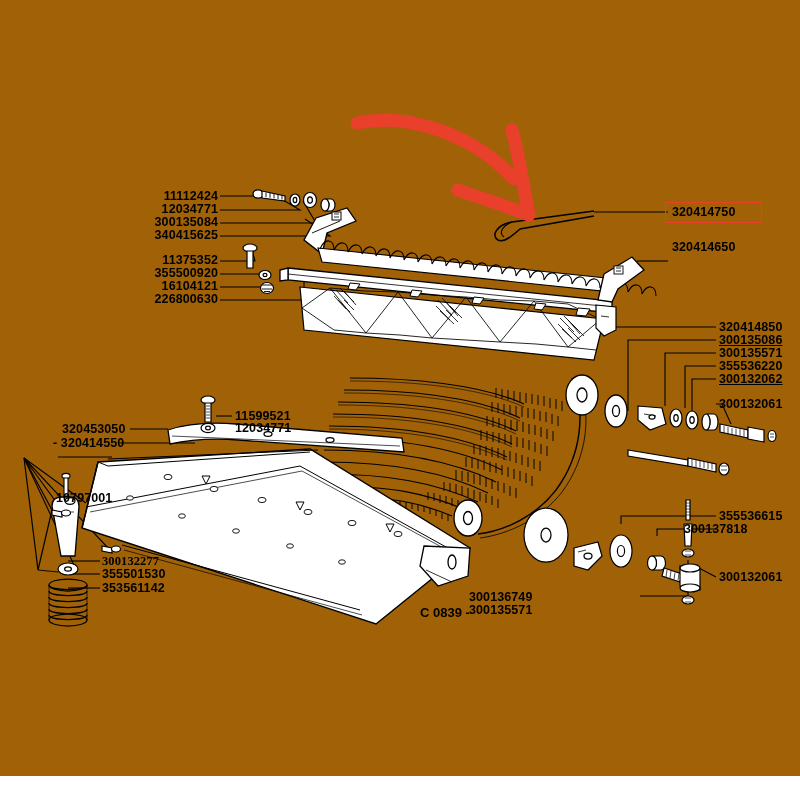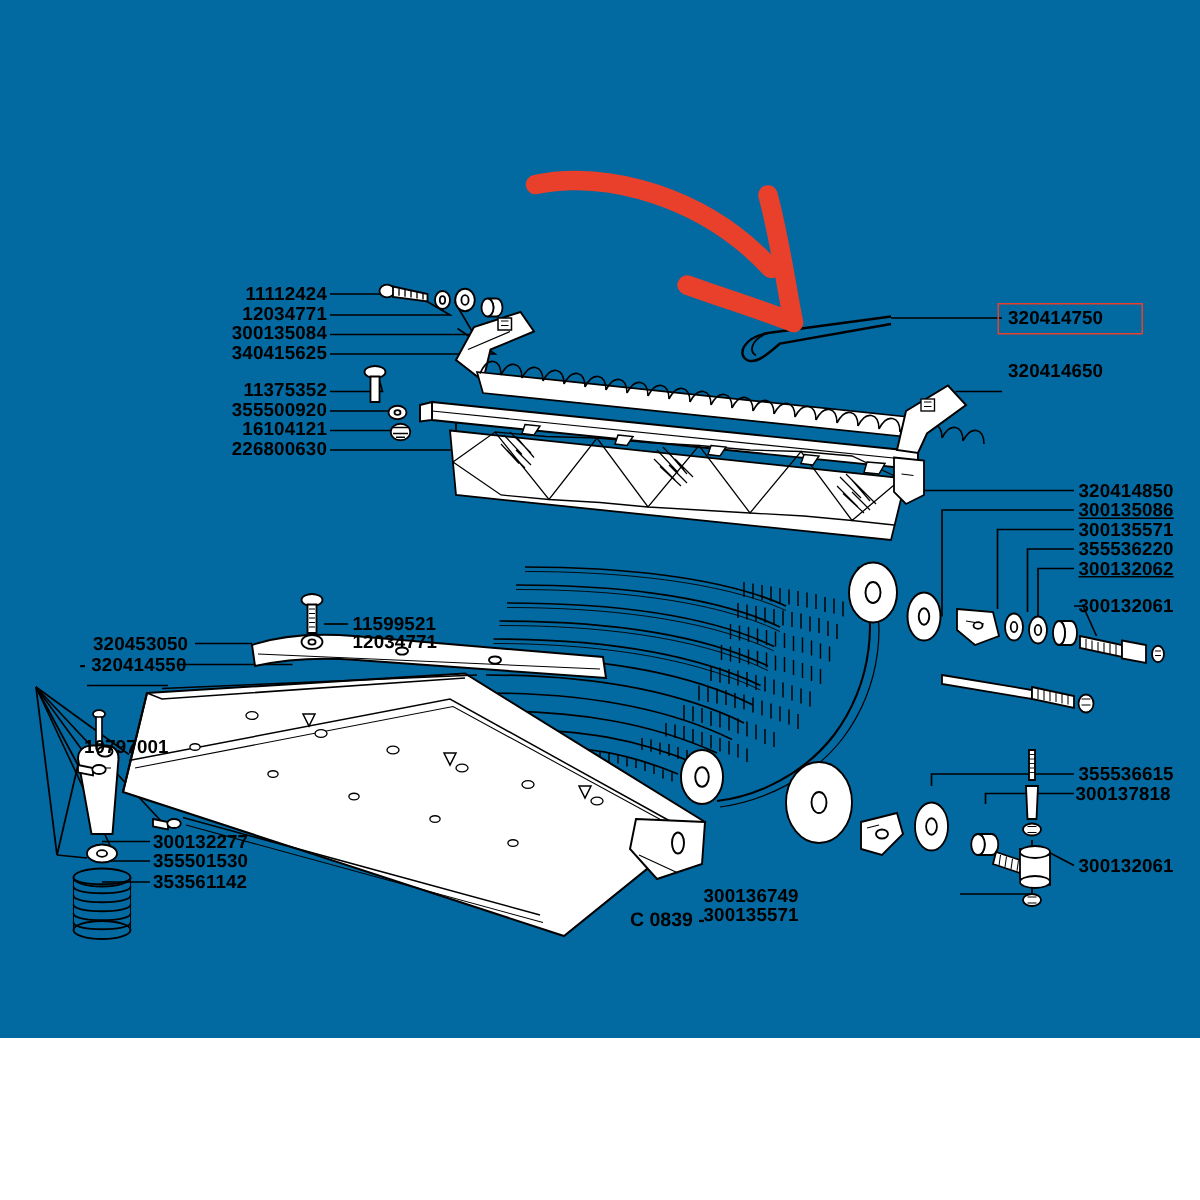--- a/index.html
+++ b/index.html
@@ -3,22 +3,22 @@
 <meta charset="utf-8">
 <style>
   html, body {
     margin: 0;
     padding: 0;
     background: #ffffff;
   }
   #page {
     position: relative;
     width: 800px;
-    height: 692px;
-    background: #0369a1;
+    height: 776px;
+    background: #a16207;
     overflow: hidden;
     font-family: "Liberation Sans", sans-serif;
   }
   #diagram-svg {
     position: absolute;
     left: 0;
     top: 0;
     width: 800px;
     height: 800px;
   }
@@ -491,31 +491,31 @@
   <div class="callout" style="left:672px; top:240px;">320414650</div>
 
   <div class="callout" style="left:719px; top:320px;">320414850</div>
   <div class="callout" style="left:719px; top:333px;text-decoration:underline;">300135086</div>
   <div class="callout" style="left:719px; top:346px;">300135571</div>
   <div class="callout" style="left:719px; top:359px;">355536220</div>
   <div class="callout" style="left:719px; top:372px;text-decoration:underline;">300132062</div>
   <div class="callout" style="left:719px; top:397px;">300132061</div>
 
   <div class="callout" style="left:719px; top:509px;">355536615</div>
-  <div class="callout" style="left:684px; top:522px;margin-left:33px;">300137818</div>
+  <div class="callout" style="left:684px; top:522px;">300137818</div>
   <div class="callout" style="left:719px; top:570px;">300132061</div>
 
   <div class="callout" style="left:235px; top:409px;">11599521</div>
   <div class="callout" style="left:235px; top:421px;">12034771</div>
 
   <div class="callout" style="left:62px; top:422px;">320453050</div>
   <div class="callout" style="left:53px; top:436px;">- 320414550</div>
   <div class="callout" style="left:56px; top:450px;margin-top:41px;">10797001</div>
 
-  <div class="callout" style="left:102px; top:554px;">300132277</div>
+  <div class="callout" style="left:102px; top:554px;font-family:Liberation Serif, serif;">300132277</div>
   <div class="callout" style="left:102px; top:567px;">355501530</div>
   <div class="callout" style="left:102px; top:581px;">353561142</div>
 
   <div class="callout" style="left:469px; top:590px;">300136749</div>
   <div class="prefix" style="left:420px; top:605px;">C 0839 -</div>
   <div class="callout" style="left:469px; top:603px;">300135571</div>
 
 </div>
 
 </body></html>

